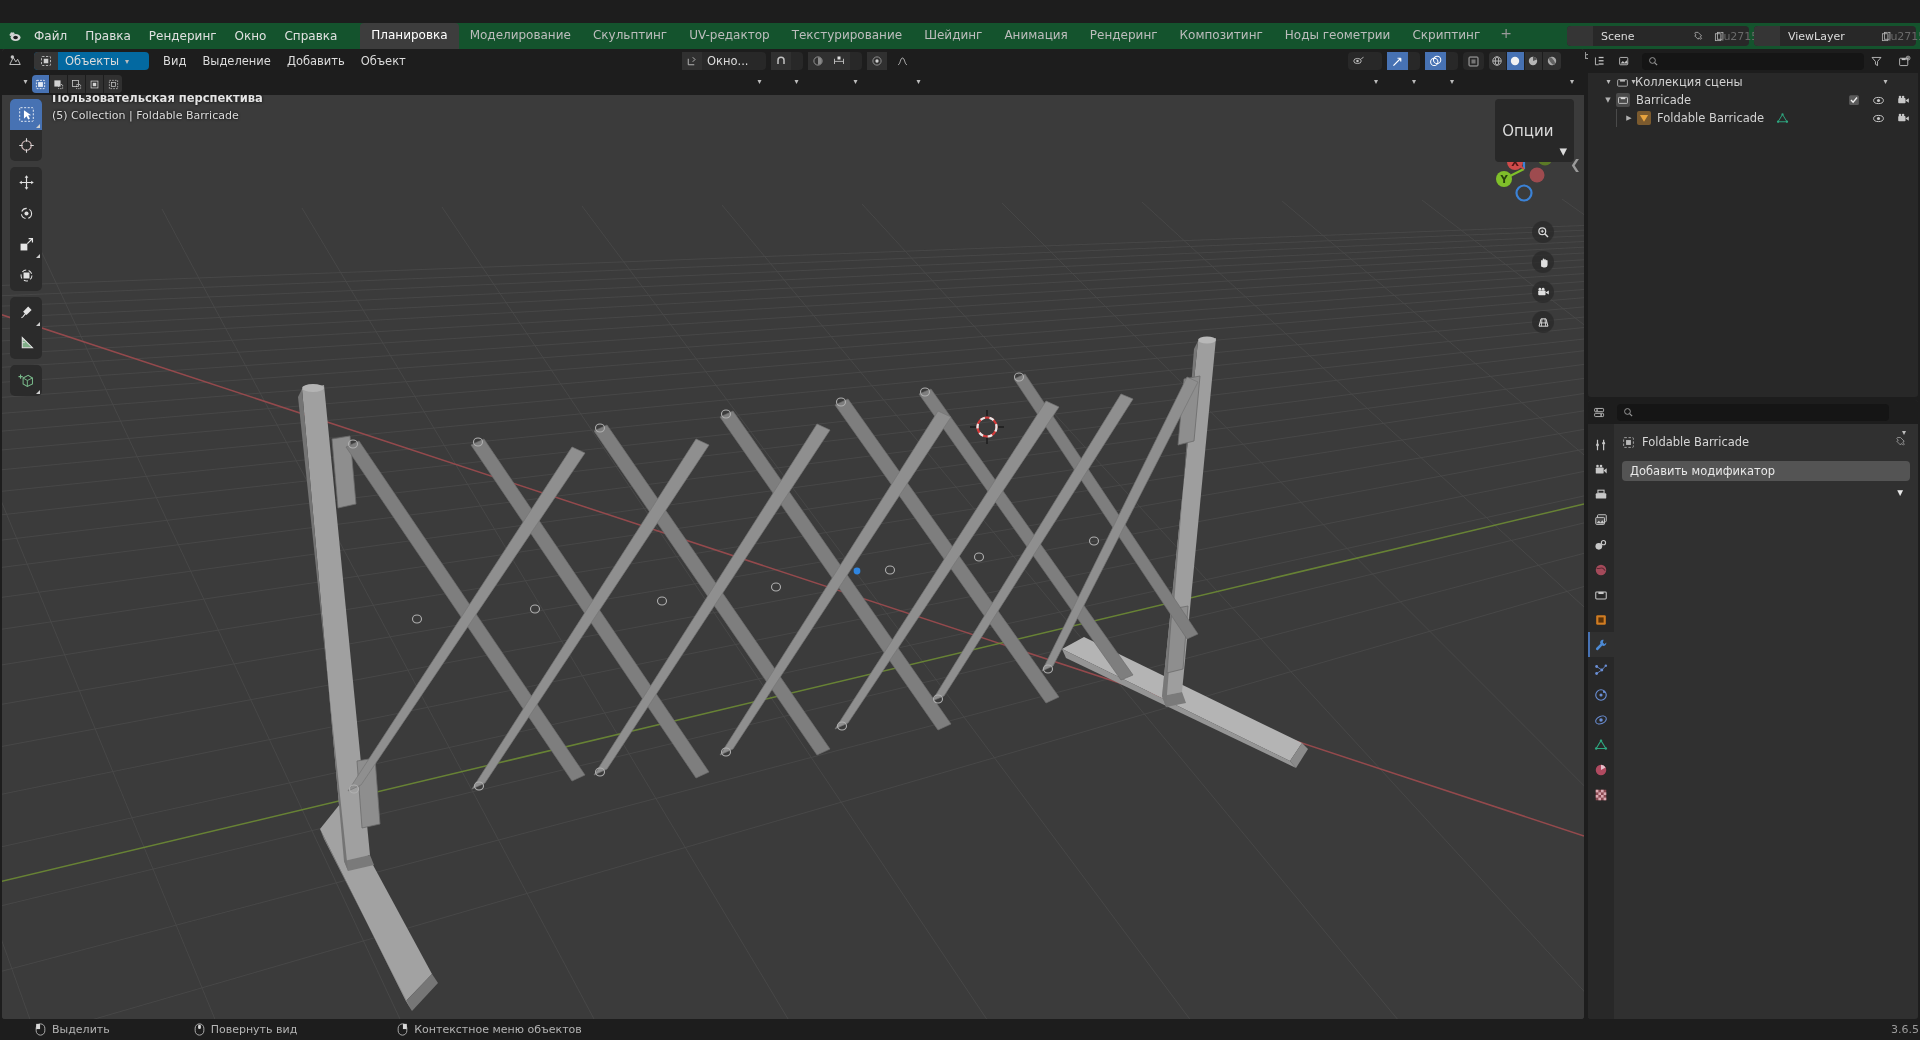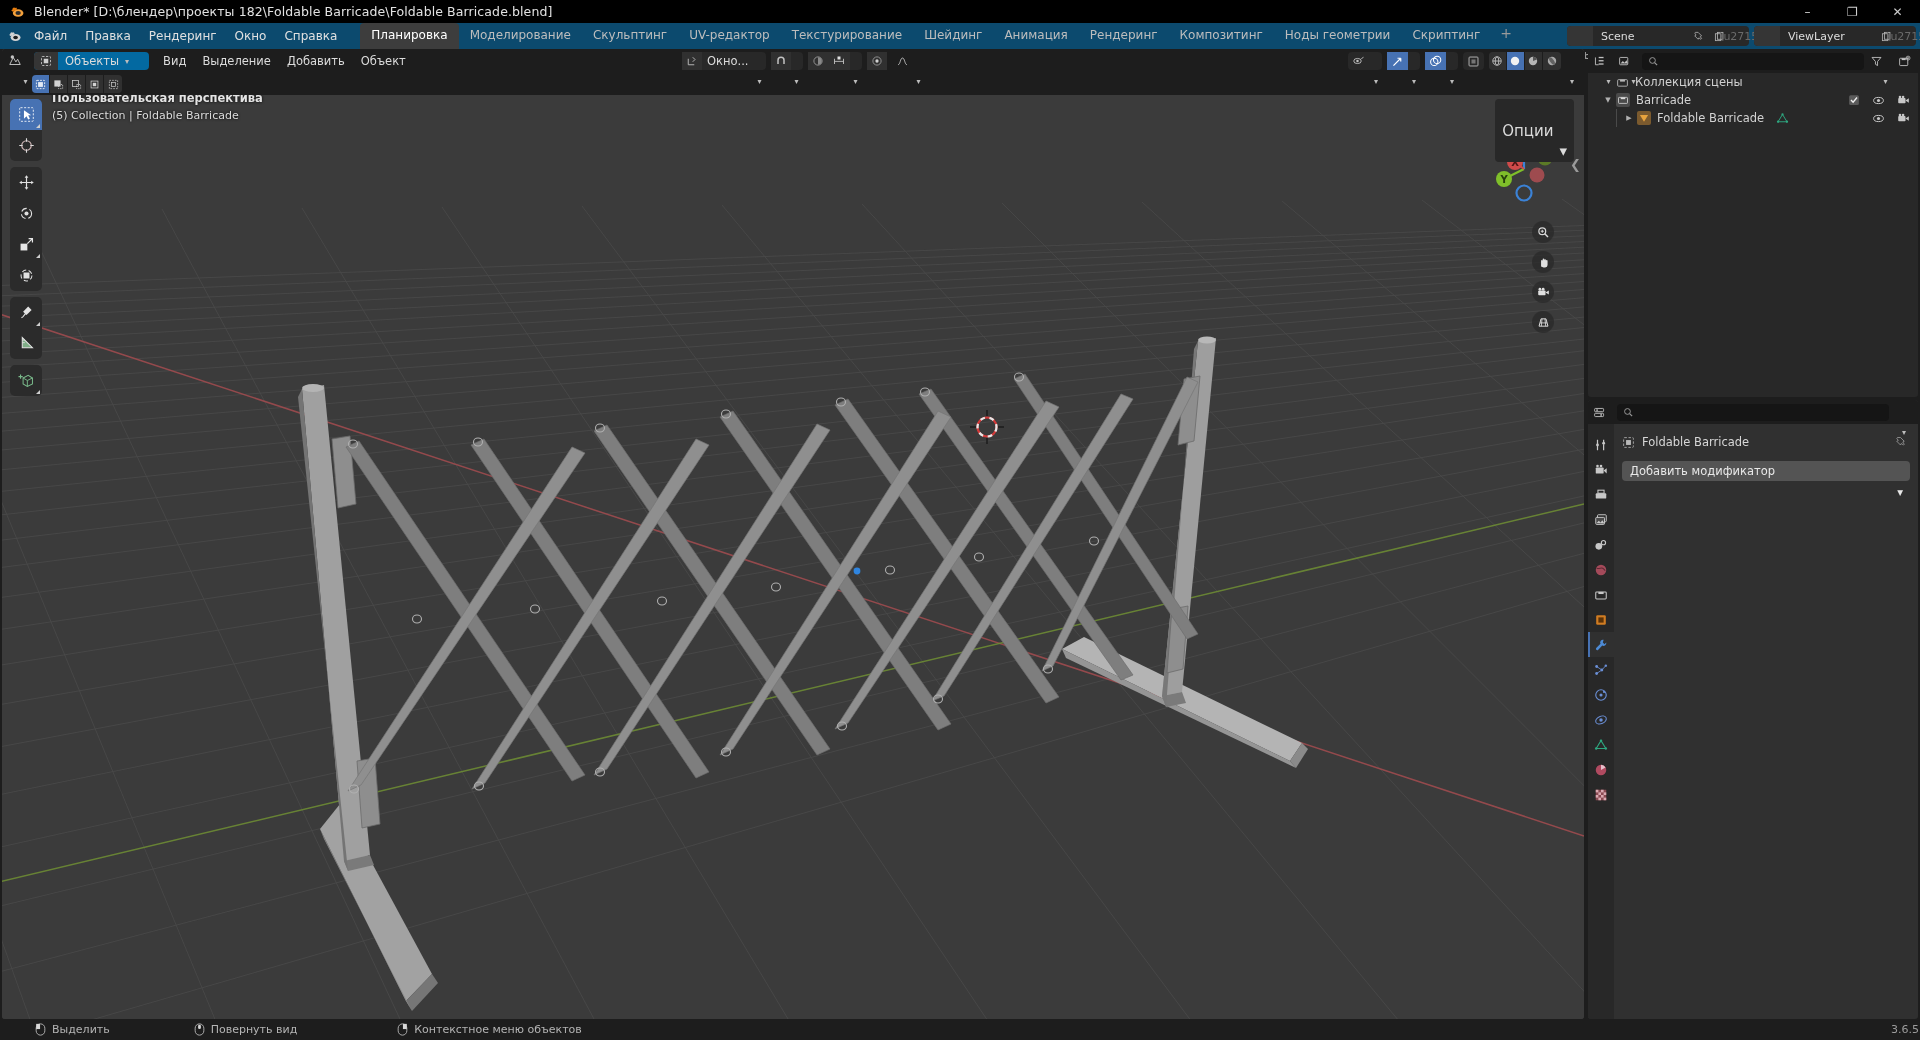--- a/index.html
+++ b/index.html
@@ -18,21 +18,21 @@
   }
   .tb-logo { width: 22px; height: 23px; display:flex; align-items:center; justify-content:center; margin-left: 6px; }
   .tb-title { color: #e2e2e2; font-size: 12.5px; margin-left: 6px; letter-spacing: .1px; }
   .tb-controls { position:absolute; right:0; top:0; height:23px; display:flex; }
   .tb-btn { width: 45px; height: 23px; display:flex; align-items:center; justify-content:center;
             color:#cfcfcf; font-size: 12px; }
 
   
   .topbar {
     position: absolute; top: 23px; left: 0; width: 1920px; height: 26px;
-    background: #0c4a6e; display: flex; align-items: center;
+    background: #14532d; display: flex; align-items: center;
   }
   .bl-icon { width: 20px; height: 20px; display:inline-flex; align-items:center; justify-content:center; }
   .menu-item {
     color: #e0e0e0; font-size: 12px; padding: 3px 9px; border-radius: 3px; white-space: nowrap;
   }
   .wtabs { display:flex; margin-left: 14px; height:26px; }
   .wtab {
     color: #bdbdbd; font-size: 12px; padding: 5px 11px; white-space: nowrap; border-radius: 4px 4px 0 0;
   }
   .wtab.active { background: #3d3d3d; color:#fff; }
@@ -132,36 +132,20 @@
   .sb-item span { color:#b4b4b4; font-size:11px; }
   .sb-ver { position:absolute; right:14px; color:#9c9c9c; font-size:11px; }
 
   svg { display:block; }
 </style>
 </head>
 <body>
 
 <div id="app">
 
-  <div class="titlebar">
-    <div class="tb-logo">
-      <svg width="15" height="15" viewBox="0 0 24 24">
-        <ellipse cx="13" cy="14.5" rx="8.5" ry="6" fill="#f4a13c"></ellipse>
-        <ellipse cx="13" cy="14.5" rx="4.3" ry="3.2" fill="#2b2b2b"></ellipse>
-        <path d="M2 10 L10 5.5 L11.5 8.3 L4.5 12.3 Z" fill="#e87d0d"></path>
-        <circle cx="6.5" cy="8" r="2.6" fill="#e87d0d"></circle>
-      </svg>
-    </div>
-    <div class="tb-title">Blender* [D:\блендер\проекты 182\Foldable Barricade\Foldable Barricade.blend]</div>
-    <div class="tb-controls">
-      <div class="tb-btn">–</div>
-      <div class="tb-btn">❐</div>
-      <div class="tb-btn close">✕</div>
-    </div>
-  </div>
 
   <div class="topbar">
     <div class="bl-icon" style="margin-left:5px;">
       <svg width="14" height="14" viewBox="0 0 24 24">
         <ellipse cx="13" cy="14.5" rx="8.5" ry="6" fill="#d4d4d4"></ellipse>
         <ellipse cx="13" cy="14.5" rx="4" ry="3" fill="#1d1d1d"></ellipse>
         <path d="M2 10 L10 5.5 L11.5 8.3 L4.5 12.3 Z" fill="#d4d4d4"></path>
         <circle cx="6.5" cy="8" r="2.6" fill="#d4d4d4"></circle>
       </svg>
     </div>

